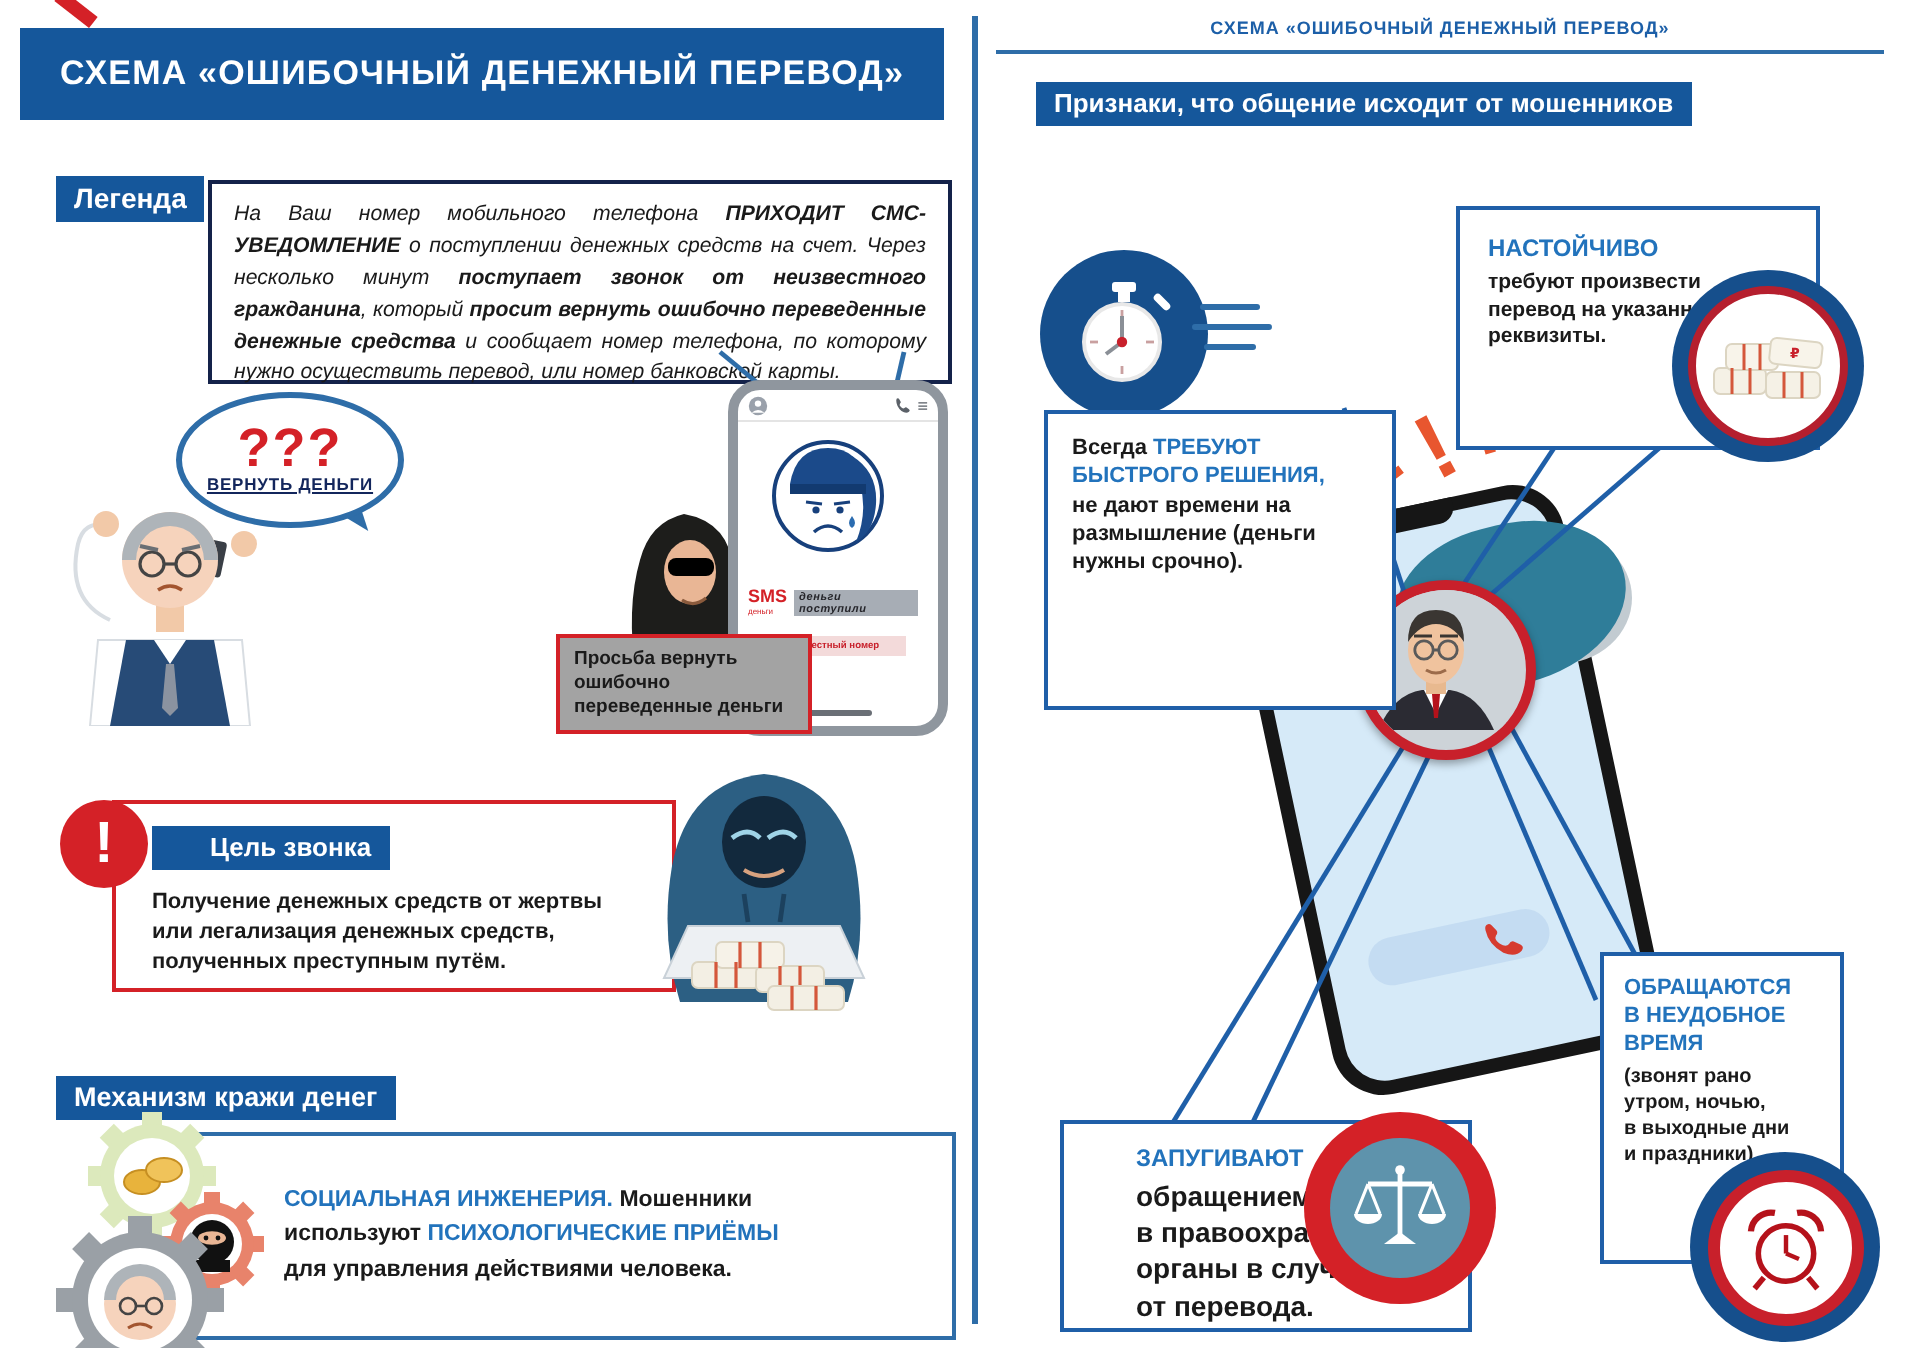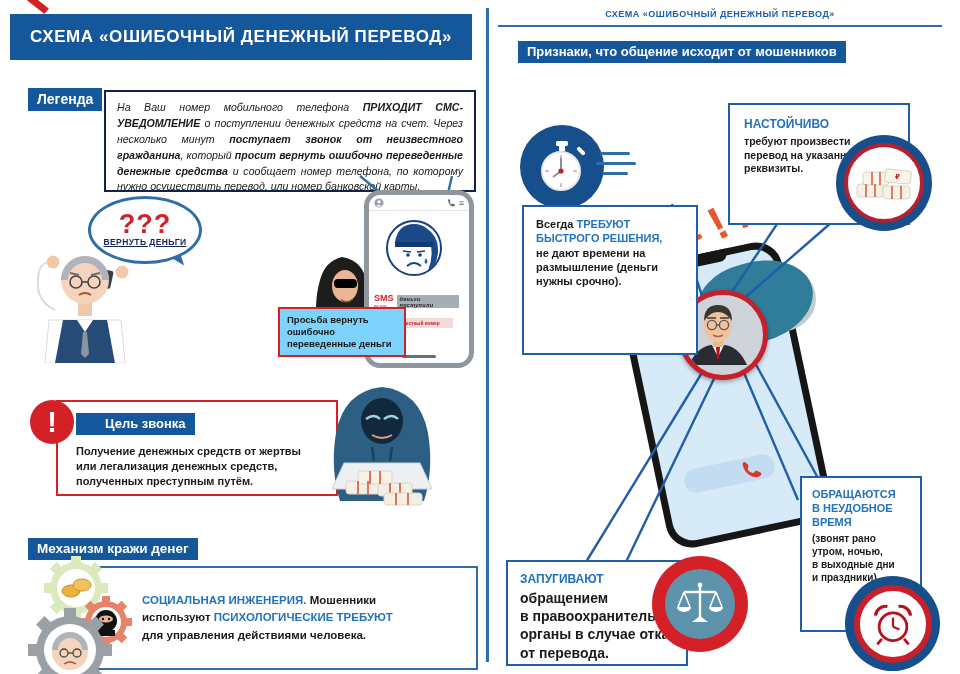--- a/index.html
+++ b/index.html
@@ -27,21 +27,21 @@
   .phone-l .hdr{position:absolute;top:0;left:0;right:0;height:15px;border-bottom:1px solid #e4e4e4;
                 display:flex;align-items:center;justify-content:space-between;padding:0 5px;color:#5b6168;font-size:9px;}
   .phone-l .homebar{position:absolute;bottom:5px;left:50%;transform:translateX(-50%);width:34px;height:3px;background:#6a6f76;border-radius:2px;}
   .smsrow{position:absolute;left:5px;top:100px;display:flex;align-items:center;gap:3px;}
   .smslbl{color:#D42127;font-weight:bold;font-size:9px;line-height:.8;}
   .smssub{color:#D42127;font-size:4px;}
   .smsstrip{width:56px;height:13px;background:#A7ADB5;display:flex;align-items:center;padding:0 3px;
             color:#26262b;font-weight:bold;font-style:italic;font-size:5.5px;filter:blur(.3px);letter-spacing:.3px;}
   .numrow{position:absolute;left:14px;top:123px;width:70px;height:10px;background:#F3DADA;display:flex;align-items:center;gap:2px;
           color:#C8202B;font-size:4.8px;font-weight:bold;}
-  .callout{left:278px;top:307px;width:110px;background:#7dd3fc;border:2.5px solid #D42127;
+  .callout{left:278px;top:317px;width:110px;background:#a3a3a3;border:2.5px solid #D42127;
            padding:5px 7px;font-weight:bold;font-size:9.5px;line-height:1.25;z-index:4;}
   .goal-box{left:56px;top:400px;width:278px;height:92px;background:#fff;border:2.5px solid #D42127;z-index:1;}
   .goal-box .badge{position:absolute;left:18px;top:11px;font-size:13px;padding-left:29px;}
   .goal-text{position:absolute;left:18px;top:42px;font-weight:bold;font-size:11px;line-height:1.35;}
   .excl-circle{left:30px;top:400px;width:44px;height:44px;border-radius:50%;background:#D42127;color:#fff;
                display:flex;align-items:center;justify-content:center;font-weight:bold;font-size:29px;z-index:2;}
   .mech-badge{left:28px;top:538px;}
   .mech-box{left:92px;top:566px;width:382px;height:100px;background:#fff;border:2.5px solid #2E6DA8;z-index:1;}
   .mech-rich{position:absolute;left:142px;top:592px;width:252px;font-size:11.5px;line-height:1.5;z-index:1;}
 
@@ -61,21 +61,21 @@
   .box-insist .rbody{margin-left:14px;font-size:10.5px;line-height:1.3;}
   .excl-fan{z-index:3;color:#E8562F;font-weight:bold;}
   .phone-r{left:640px;top:252px;width:168px;height:286px;background:#161616;border-radius:26px;transform:rotate(-12deg);z-index:3;}
   .phone-r .scr{position:absolute;inset:7px;background:#D6EAF8;border-radius:20px;overflow:hidden;}
   .phone-r .notch{position:absolute;top:0;left:50%;transform:translateX(-50%);width:64px;height:12px;background:#161616;border-radius:0 0 8px 8px;}
   .phone-r .pill{position:absolute;left:20px;top:202px;width:92px;height:24px;background:#BFD8F0;border-radius:12px;opacity:.8;}
   .blob-gray{left:742px;top:266px;width:74px;height:66px;background:#C2CBD1;border-radius:50%;z-index:4;}
   .blob-teal{left:698px;top:262px;width:116px;height:80px;background:#2F7D99;border-radius:48% 52% 55% 45%;transform:rotate(-14deg);z-index:4;}
   .avatar{left:678px;top:290px;width:80px;height:80px;border-radius:50%;border:5px solid #C8202B;background:#cdd3d8;
           overflow:hidden;z-index:6;box-shadow:0 2px 4px rgba(0,0,0,.35);}
-  .box-intim{left:506px;top:560px;width:178px;height:102px;}
+  .box-intim{left:530px;top:560px;width:178px;height:102px;padding-left:24px;}
   .box-intim .rtitle{margin:10px 0 3px 12px;font-size:12px;}
   .box-intim .rbody{margin-left:12px;font-size:14px;line-height:1.3;}
   .box-time{left:800px;top:476px;width:118px;height:152px;}
   .box-time .rtitle{margin:10px 0 3px 10px;font-size:11px;line-height:1.25;}
   .box-time .rbody{margin-left:10px;font-size:10px;line-height:1.3;}
   .circle-money{left:836px;top:135px;width:96px;height:96px;border-radius:50%;background:#164f8c;z-index:8;
                 display:flex;align-items:center;justify-content:center;}
   .circle-money .inner{width:72px;height:72px;border-radius:50%;background:#fff;border:4px solid #B51F2E;
                 display:flex;align-items:center;justify-content:center;}
   .circle-scales{left:652px;top:556px;width:96px;height:96px;border-radius:50%;background:#D42127;z-index:8;
@@ -208,21 +208,21 @@
       <rect x="50" y="98" width="34" height="13" rx="3" fill="#F3EFE4" stroke="#DCD5C2"></rect>
       <rect x="30" y="86" width="34" height="13" rx="3" fill="#F6F2E8" stroke="#DCD5C2"></rect>
       <path d="M42,86 v13 M52,86 v13 M30,96 v13 M40,96 v13 M62,98 v13 M72,98 v13" stroke="#D4573B" stroke-width="1.6"></path>
       <rect x="56" y="108" width="38" height="12" rx="3" fill="#F3EFE4" stroke="#DCD5C2"></rect>
       <path d="M68,108 v12 M80,108 v12" stroke="#D4573B" stroke-width="1.6"></path>
     </g>
   </svg>
 
   <div class="abs badge mech-badge">Механизм кражи денег</div>
   <div class="abs mech-box"></div>
-  <div class="abs mech-rich"><span class="b c-blue">СОЦИАЛЬНАЯ ИНЖЕНЕРИЯ.</span><span class="b">  Мошенники используют </span><span class="b c-blue">ПСИХОЛОГИЧЕСКИЕ ТРЕБУЮТ</span><span class="b"> для управления действиями человека.</span></div>
+  <div class="abs mech-rich"><span class="b c-blue">СОЦИАЛЬНАЯ ИНЖЕНЕРИЯ.</span><span class="b">  Мошенники используют </span><span class="b c-blue">ПСИХОЛОГИЧЕСКИЕ ПРИЁМЫ</span><span class="b"> для управления действиями человека.</span></div>
 
   <svg class="abs" style="left:18px;top:552px;z-index:2;" width="140" height="122" viewBox="0 0 140 122">
     <g transform="translate(58,36)">
       <g fill="#DCE9BC">
           <rect x="-5" y="-32" width="10" height="12" transform="rotate(0)"></rect>
           <rect x="-5" y="-32" width="10" height="12" transform="rotate(45)"></rect>
           <rect x="-5" y="-32" width="10" height="12" transform="rotate(90)"></rect>
           <rect x="-5" y="-32" width="10" height="12" transform="rotate(135)"></rect>
           <rect x="-5" y="-32" width="10" height="12" transform="rotate(180)"></rect>
           <rect x="-5" y="-32" width="10" height="12" transform="rotate(225)"></rect>

